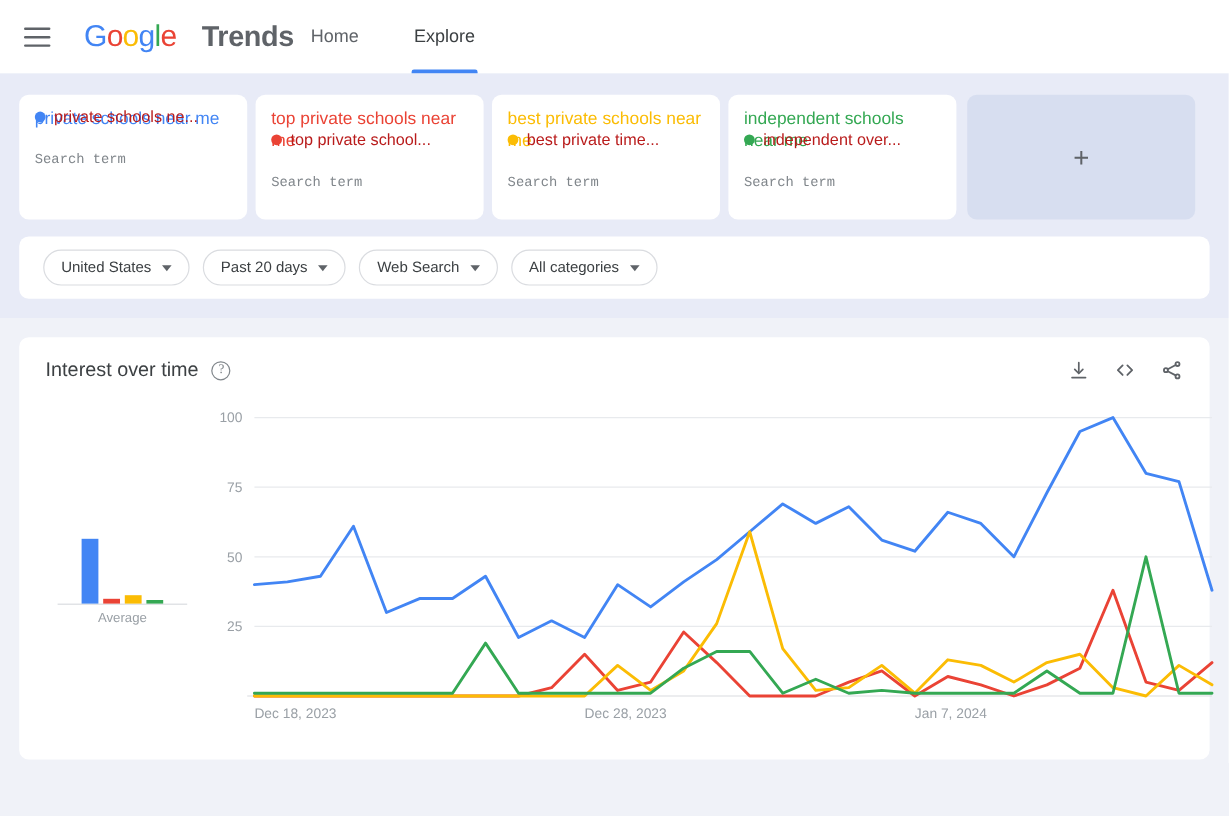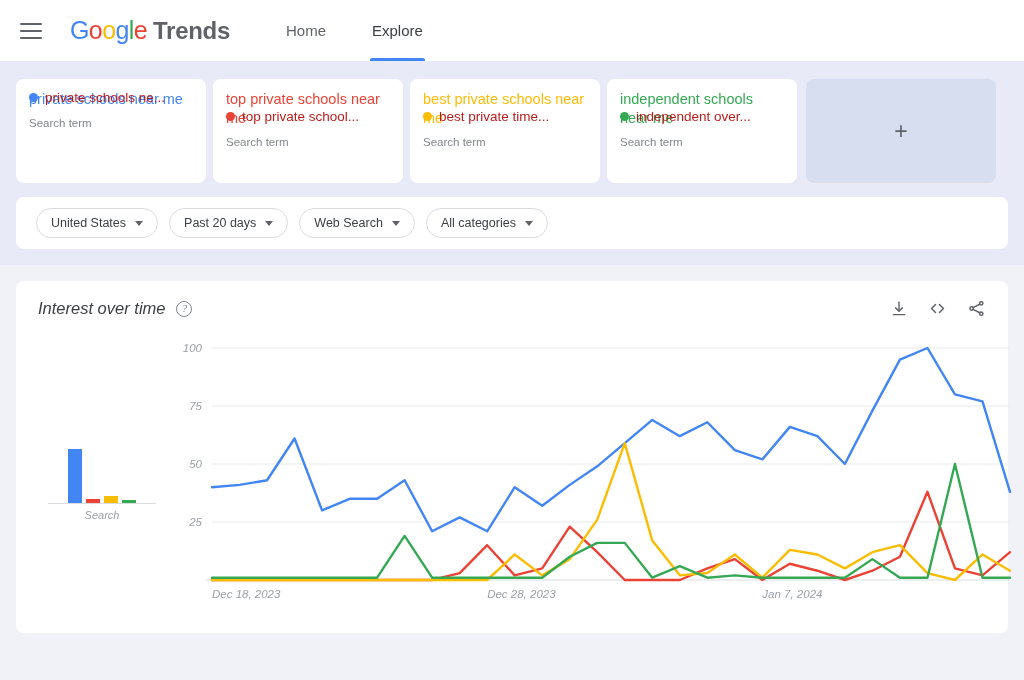--- a/index.html
+++ b/index.html
@@ -28,21 +28,21 @@
     margin-right: 24px;
   }
   .hamburger span {
     display: block; height: 2px; width: 22px;
     background: #5f6368; border-radius: 1px;
   }
   .brand {
     display: flex; align-items: baseline;
     font-size: 24px; letter-spacing: -0.3px;
     cursor: pointer;
-    margin-right: 42px;
+    gap: 15px;
   }
   .brand .g-logo { font-size: 25px; letter-spacing: -0.6px; }
   .brand .g-logo .c1 { color: #4285F4; }
   .brand .g-logo .c2 { color: #EA4335; }
   .brand .g-logo .c3 { color: #FBBC05; }
   .brand .g-logo .c4 { color: #4285F4; }
   .brand .g-logo .c5 { color: #34A853; }
   .brand .g-logo .c6 { color: #EA4335; }
   .brand .trends { color: #5f6368; font-size: 24px; margin-left: 6px; font-weight: 700;}
   .nav { display: flex; align-items: flex-end; height: 61px; }
@@ -100,21 +100,22 @@
   }
   .term-short {
     font-size: 13.5px;
     color: #b91c1c;
     white-space: nowrap;
     overflow: hidden;
   }
   .term-sub {
     font-size: 11.5px;
     color: #80868b;
-    margin-top: 12px;
+    margin-top: 22px;
+    font-family: Liberation Mono, monospace;
   }
   .add-card {
     width: 190px;
     height: 104px;
     background: #D7DEF0;
     border-radius: 8px;
     display: flex;
     align-items: center;
     justify-content: center;
     cursor: pointer;
@@ -163,21 +164,20 @@
     background: #F0F2F8;
     padding: 16px 16px 18px 16px;
     height: 100%;
   }
   .chart-card {
     background: #fff;
     border-radius: 8px;
     height: 352px;
     padding: 18px 22px 10px 22px;
     position: relative;
-    font-style: italic;
   }
   .chart-head {
     display: flex;
     align-items: center;
     justify-content: space-between;
   }
   .chart-title-wrap { display: flex; align-items: center; gap: 11px; }
   .chart-title {
     font-size: 16.5px;
     color: #3c4043;
@@ -348,21 +348,21 @@
     </div>
 
     <div class="plot-area">
       <div class="avg-block">
         <div class="avg-bars" id="avgBars">
             <div class="avg-bar" style="background: rgb(66, 133, 244); height: 53.9px;"></div>
             <div class="avg-bar" style="background: rgb(234, 67, 53); height: 4.4px;"></div>
             <div class="avg-bar" style="background: rgb(251, 188, 4); height: 6.6px;"></div>
             <div class="avg-bar" style="background: rgb(52, 168, 83); height: 3.3px;"></div>
           </div>
-        <div class="avg-label">Search</div>
+        <div class="avg-label">Average</div>
       </div>
       <svg class="chart-svg" id="chartSvg" viewBox="0 0 850 290" preserveAspectRatio="none">
           <line x1="46" y1="188" x2="844" y2="188" stroke="#e8eaed" stroke-width="1"></line>
           <text x="36" y="192" text-anchor="end" fill="#9aa0a6" font-size="11.5" font-family="&quot;Liberation Sans&quot;, sans-serif">25</text>
           <line x1="46" y1="130" x2="844" y2="130" stroke="#e8eaed" stroke-width="1"></line>
           <text x="36" y="134" text-anchor="end" fill="#9aa0a6" font-size="11.5" font-family="&quot;Liberation Sans&quot;, sans-serif">50</text>
           <line x1="46" y1="72" x2="844" y2="72" stroke="#e8eaed" stroke-width="1"></line>
           <text x="36" y="76" text-anchor="end" fill="#9aa0a6" font-size="11.5" font-family="&quot;Liberation Sans&quot;, sans-serif">75</text>
           <line x1="46" y1="14" x2="844" y2="14" stroke="#e8eaed" stroke-width="1"></line>
           <text x="36" y="18" text-anchor="end" fill="#9aa0a6" font-size="11.5" font-family="&quot;Liberation Sans&quot;, sans-serif">100</text>

